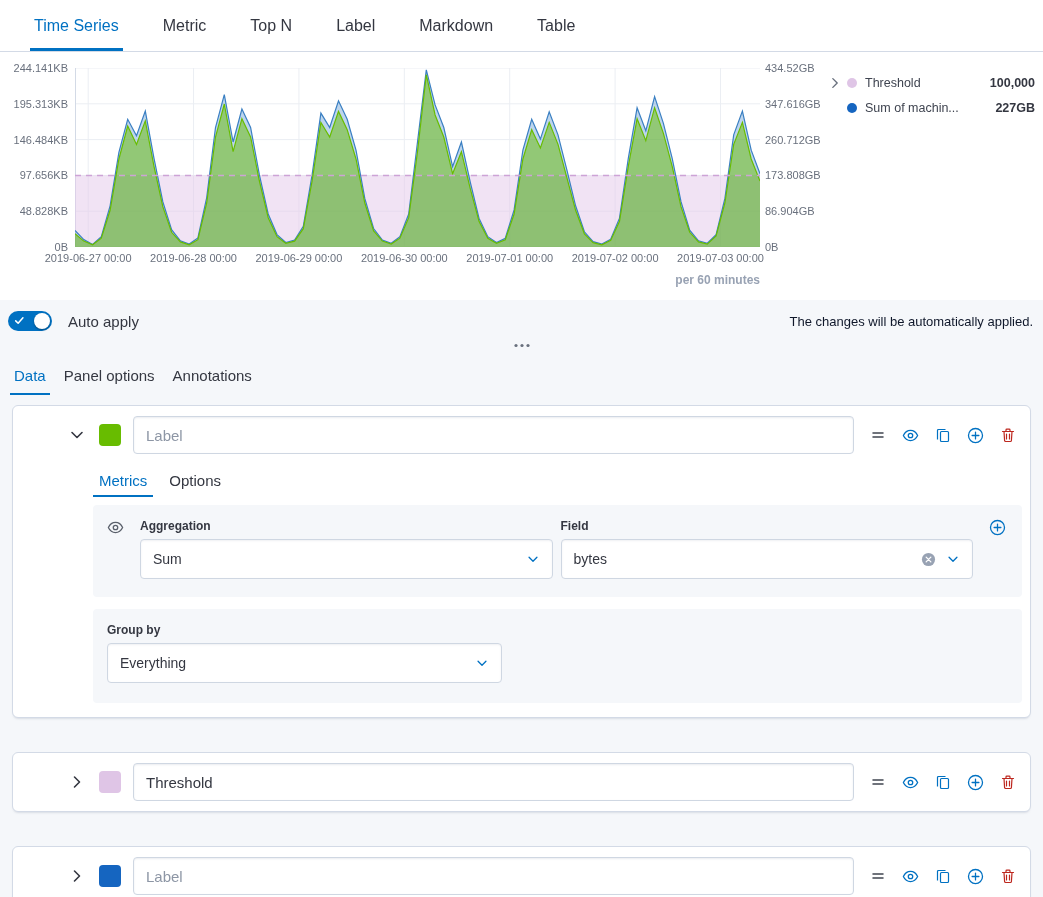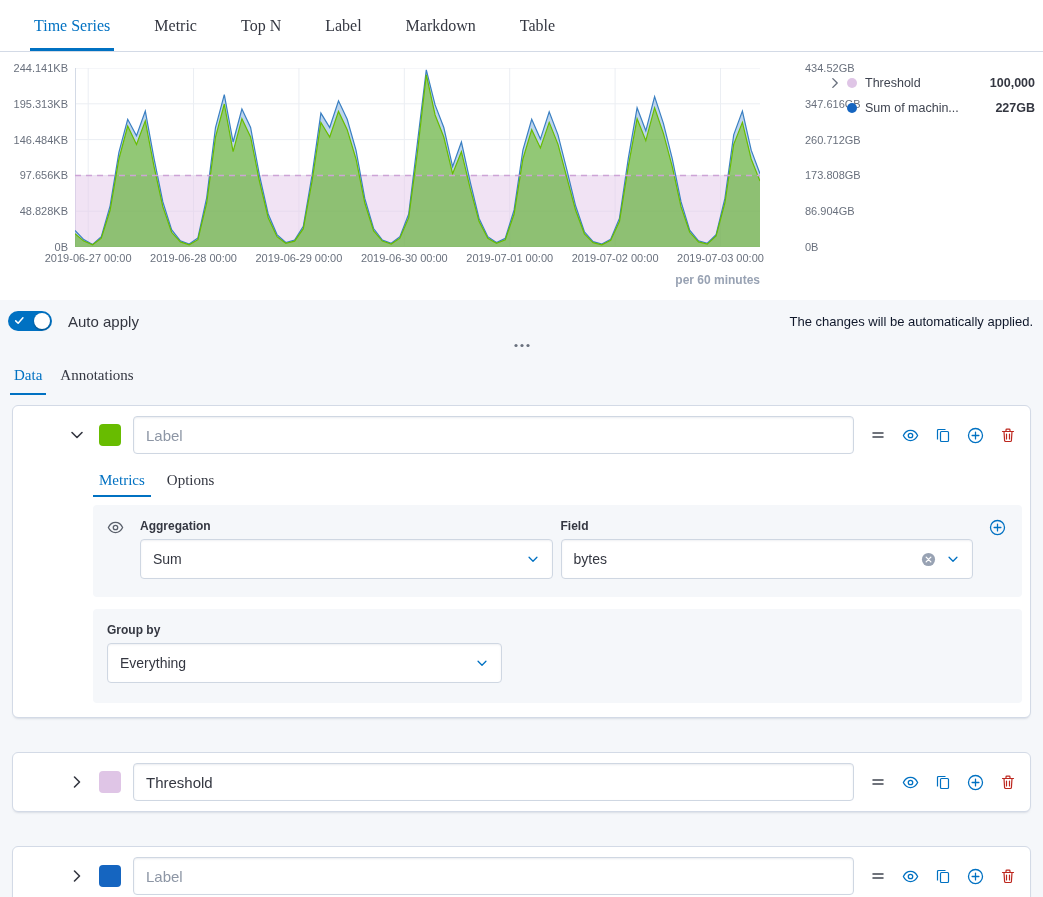--- a/index.html
+++ b/index.html
@@ -2,34 +2,34 @@
 <html><head>
 <meta charset="utf-8">
 <style>
   * { box-sizing: border-box; }
   html,body { margin:0; padding:0; }
   body {
     width:1043px; height:897px; overflow:hidden;
     font-family:"Liberation Sans", sans-serif;
     color:#343741; background:#fff;
   }
-  button { font-family:Liberation Serif, serif; }
+  button { font-family:Liberation Sans, sans-serif; }
 
   
   .top-tabs { display:flex; gap:36px; padding-left:30px; height:52px;
     border-bottom:1px solid #d3dae6; background:#fff; align-items:stretch; }
   .ttab { background:none; border:none; padding:0 4px; font-size:16px;
     color:#343741; cursor:pointer; }
   .ttab.active { color:#0071c2; box-shadow:inset 0 -3px 0 #0071c2; }
 
   
   .chart-section { position:relative; height:248px; background:#fff; }
   .y-col { position:absolute; top:16px; height:179px; }
   .y-col.left { left:0; width:68px; }
-  .y-col.right { left:805px; width:80px; }
+  .y-col.right { left:765px; width:80px; }
   .ytick { position:absolute; font-size:11px; color:#69707d; white-space:nowrap; }
   .y-col.left .ytick { right:0; }
   .y-col.right .ytick { left:0; }
   #chart-svg { position:absolute; left:75px; top:16px; cursor:crosshair; }
   #x-ticks { position:absolute; left:75px; top:200px; width:685px; height:14px; }
   .xtick { position:absolute; width:110px; text-align:center; font-size:11px;
     color:#69707d; white-space:nowrap; }
   .chart-caption { position:absolute; left:75px; top:221px; width:685px;
     text-align:right; font-size:12px; font-weight:700; color:#98a2b3; }
   .legend-toggle { position:absolute; right:199px; top:22px; border:none;
@@ -203,20 +203,21 @@
       <svg width="18" height="5" viewBox="0 0 18 5">
         <circle cx="3" cy="2.5" r="1.6" fill="currentColor"></circle>
           <circle cx="9" cy="2.5" r="1.6" fill="currentColor"></circle>
           <circle cx="15" cy="2.5" r="1.6" fill="currentColor"></circle>
       </svg>
     </button>
   </div>
 
   <div class="editor-tabs">
     <button class="etab active">Data</button>
+    <button class="etab">Panel options</button>
     <button class="etab">Annotations</button>
   </div>
 
   <div class="cards">
 
     <div class="card">
       <div class="card-header">
         <button class="chev-btn">
           <svg width="16" height="16" viewBox="0 0 16 16">
               <path d="M3 5.5l5 5 5-5" fill="none" stroke="currentColor" stroke-width="1.6" stroke-linecap="round" stroke-linejoin="round"></path>

